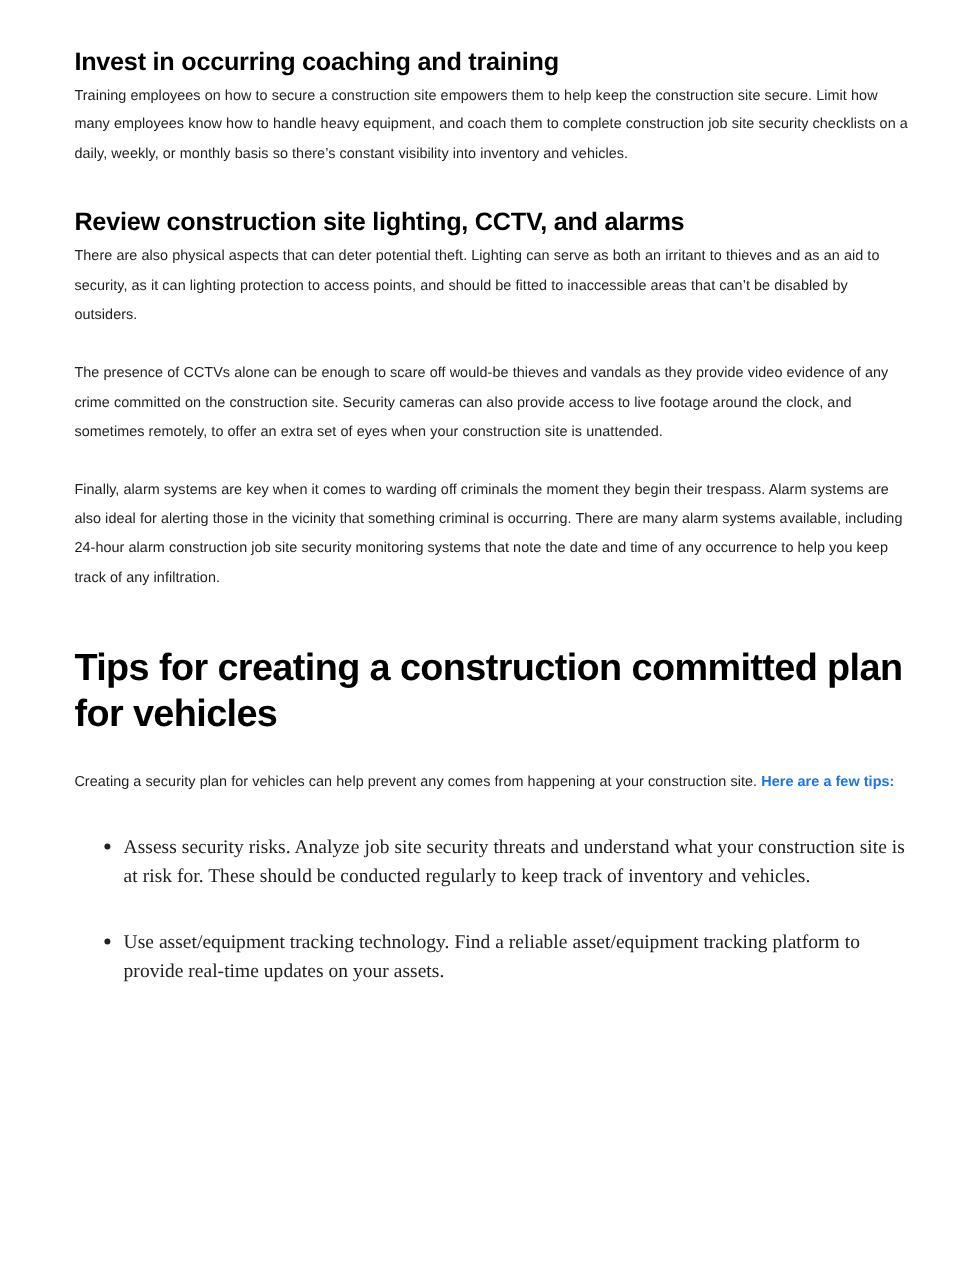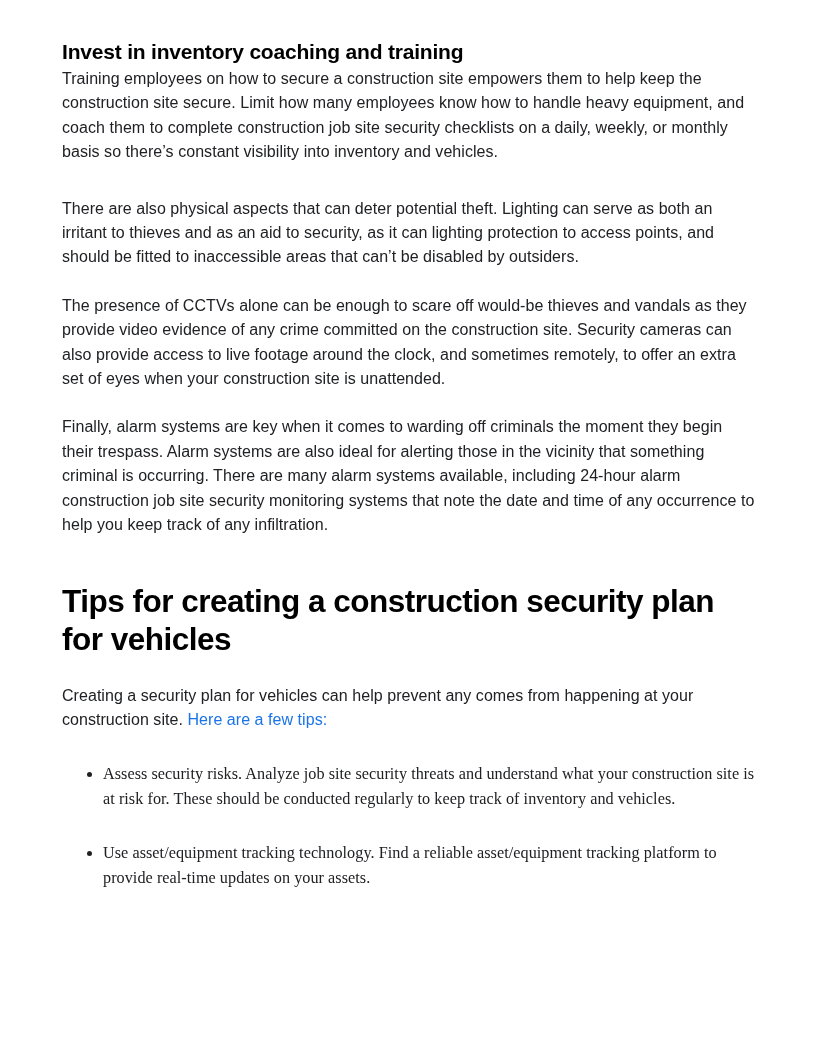--- a/index.html
+++ b/index.html
@@ -44,38 +44,38 @@
   h1.page-heading {
     font-size: 31.5px;
     line-height: 38px;
     font-weight: 700;
     letter-spacing: -0.5px;
     margin: 0;
     color: #000000;
   }
 
   p.body-text {
-    font-size: 16px;
+    font-size: 12px;
     line-height: 24.4px;
     font-weight: 400;
     margin: 0;
     color: #202124;
     letter-spacing: 0.05px;
   }
 
   .gap-para { height: 24px; }
   .gap-section { height: 32px; }
   .gap-h1-before { height: 44px; }
   .gap-h1-after { height: 26px; }
   .gap-list-before { height: 30px; }
 
   a.inline-link {
     color: #1a73e8;
     text-decoration: none;
-    font-weight: 400;
+    font-weight: 700;
   }
 
   ul.tips-list {
     list-style: none;
     margin: 0;
     padding: 0;
   }
   ul.tips-list li {
     position: relative;
     padding-left: 41px;
@@ -97,37 +97,38 @@
     background: #202124;
   }
 </style>
 </head>
 <body>
 
 <div class="page">
   <div class="content">
 
     <section>
-      <h2 class="section-heading">Invest in inventory coaching and training</h2>
+      <h2 class="section-heading">Invest in occurring coaching and training</h2>
       <p class="body-text">Training employees on how to secure a construction site empowers them to help keep the construction site secure. Limit how many employees know how to handle heavy equipment, and coach them to complete construction job site security checklists on a daily, weekly, or monthly basis so there’s constant visibility into inventory and vehicles.</p>
     </section>
 
     <div class="gap-section"></div>
 
     <section>
+      <h2 class="section-heading">Review construction site lighting, CCTV, and alarms</h2>
       <p class="body-text">There are also physical aspects that can deter potential theft. Lighting can serve as both an irritant to thieves and as an aid to security, as it can lighting protection to access points, and should be fitted to inaccessible areas that can’t be disabled by outsiders.</p>
       <div class="gap-para"></div>
       <p class="body-text">The presence of CCTVs alone can be enough to scare off would-be thieves and vandals as they provide video evidence of any crime committed on the construction site. Security cameras can also provide access to live footage around the clock, and sometimes remotely, to offer an extra set of eyes when your construction site is unattended.</p>
       <div class="gap-para"></div>
       <p class="body-text">Finally, alarm systems are key when it comes to warding off criminals the moment they begin their trespass. Alarm systems are also ideal for alerting those in the vicinity that something criminal is occurring. There are many alarm systems available, including 24-hour alarm construction job site security monitoring systems that note the date and time of any occurrence to help you keep track of any infiltration.</p>
     </section>
 
     <div class="gap-h1-before"></div>
 
-    <h1 class="page-heading">Tips for creating a construction security plan for vehicles</h1>
+    <h1 class="page-heading">Tips for creating a construction committed plan for vehicles</h1>
 
     <div class="gap-h1-after"></div>
 
     <p class="body-text"><span>Creating a security plan for vehicles can help prevent any comes from happening at your construction site. </span><a class="inline-link" href="#">Here are a few tips:</a></p>
 
     <div class="gap-list-before"></div>
 
     <ul class="tips-list">
       <li>
         <span class="bullet-dot"></span>

